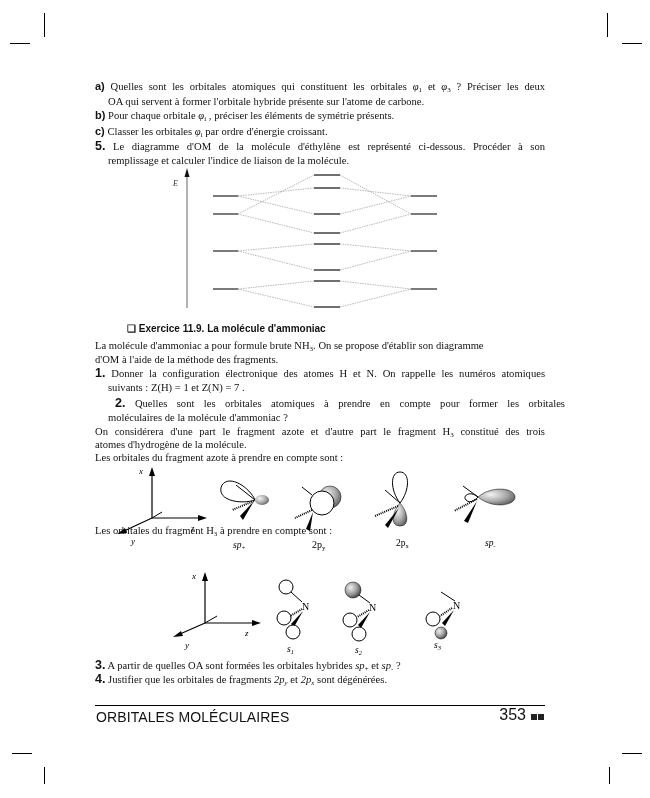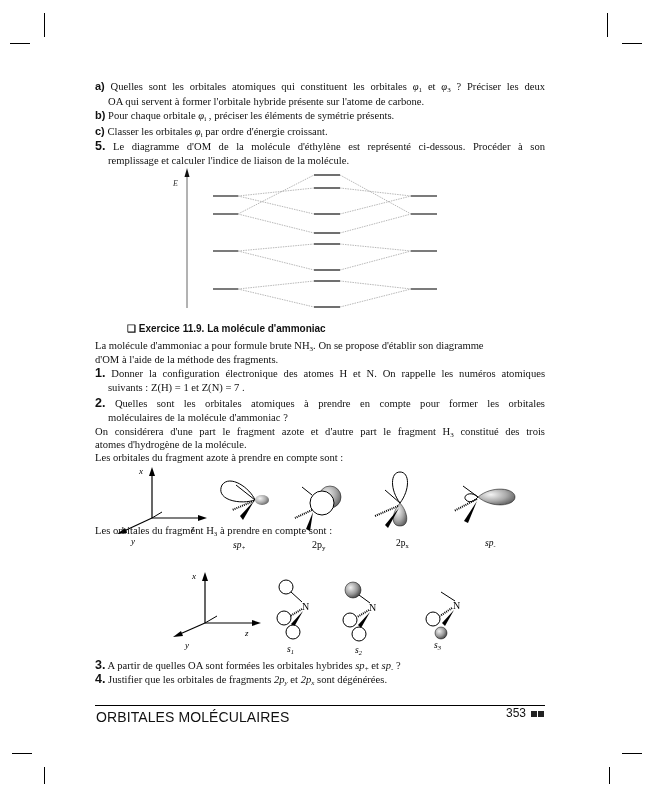--- a/index.html
+++ b/index.html
@@ -10,21 +10,21 @@
   .line { position: absolute; left: 95px; width: 450px; font-size: 10.6px; line-height: 13px; white-space: nowrap; }
   .just { text-align: justify; text-align-last: justify; }
   .ind { left: 108px; width: 437px; }
   .lbl { font-family: "Liberation Sans", sans-serif; font-weight: bold; font-size: 11px; }
   .num { font-family: "Liberation Sans", sans-serif; font-weight: bold; font-size: 12.5px; }
   .it { font-style: italic; }
   sub { font-size: 7px; vertical-align: -2px; line-height: 0; }
   .title { font-family: "Liberation Sans", sans-serif; font-weight: bold; font-size: 10px; }
   .footer-rule { position: absolute; left: 95px; top: 705px; width: 450px; height: 1px; background: #000; }
   .footer-left { position: absolute; left: 96px; top: 709px; font-family: "Liberation Sans", sans-serif; font-size: 14px; letter-spacing: 0.1px; }
-  .footer-right { position: absolute; right: 106px; top: 706px; font-family: "Liberation Sans", sans-serif; font-size: 12px; display: flex; align-items: center; gap: 4px; }
+  .footer-right { position: absolute; right: 106px; top: 706px; font-family: "Liberation Sans", sans-serif; font-size: 16px; display: flex; align-items: center; gap: 4px; }
   .sq { display: inline-block; width: 6px; height: 6px; background: #222; margin-left: 1px; }
   svg text { font-family: "Liberation Serif", serif; }
 </style>
 </head>
 <body>
 
 <div class="crop" style="left:44px;top:13px;width:1px;height:24px;"></div>
 <div class="crop" style="left:10px;top:43px;width:20px;height:1px;"></div>
 <div class="crop" style="left:607px;top:13px;width:1px;height:24px;"></div>
 <div class="crop" style="left:622px;top:43px;width:20px;height:1px;"></div>
@@ -102,21 +102,21 @@
   <span>Exercice 11.9. La molécule d'ammoniac</span>
 </div>
 <div class="line" style="top:339px;font-family:Liberation Serif, serif;">
   <span>La molécule d'ammoniac a pour formule brute NH</span><sub>3</sub><span>. On se propose d'établir son diagramme</span>
 </div>
 <div class="line" style="top:353px;">d'OM à l'aide de la méthode des fragments.</div>
 <div class="line just" style="top:367px;">
   <span class="num">1.</span><span> Donner la configuration électronique des atomes H et N. On rappelle les numéros atomiques</span>
 </div>
 <div class="line ind" style="top:381px;">suivants :  Z(H) = 1  et  Z(N) = 7 .</div>
-<div class="line just" style="top:397px;">
+<div class="line just" style="top:397px;margin-left:20px;">
   <span class="num">2.</span><span> Quelles sont les orbitales atomiques à prendre en compte pour former les orbitales</span>
 </div>
 <div class="line ind" style="top:411px;">moléculaires de la molécule d'ammoniac ?</div>
 <div class="line just" style="top:425px;">
   <span>On considérera d'une part le fragment azote et d'autre part le fragment H</span><sub>3</sub><span> constitué des trois</span>
 </div>
 <div class="line" style="top:438px;">atomes d'hydrogène de la molécule.</div>
 <div class="line" style="top:451px;">Les orbitales du fragment azote à prendre en compte sont :</div>
 
 <svg class="abs" style="left:0;top:460px;" width="650" height="95" viewBox="0 460 650 95">

